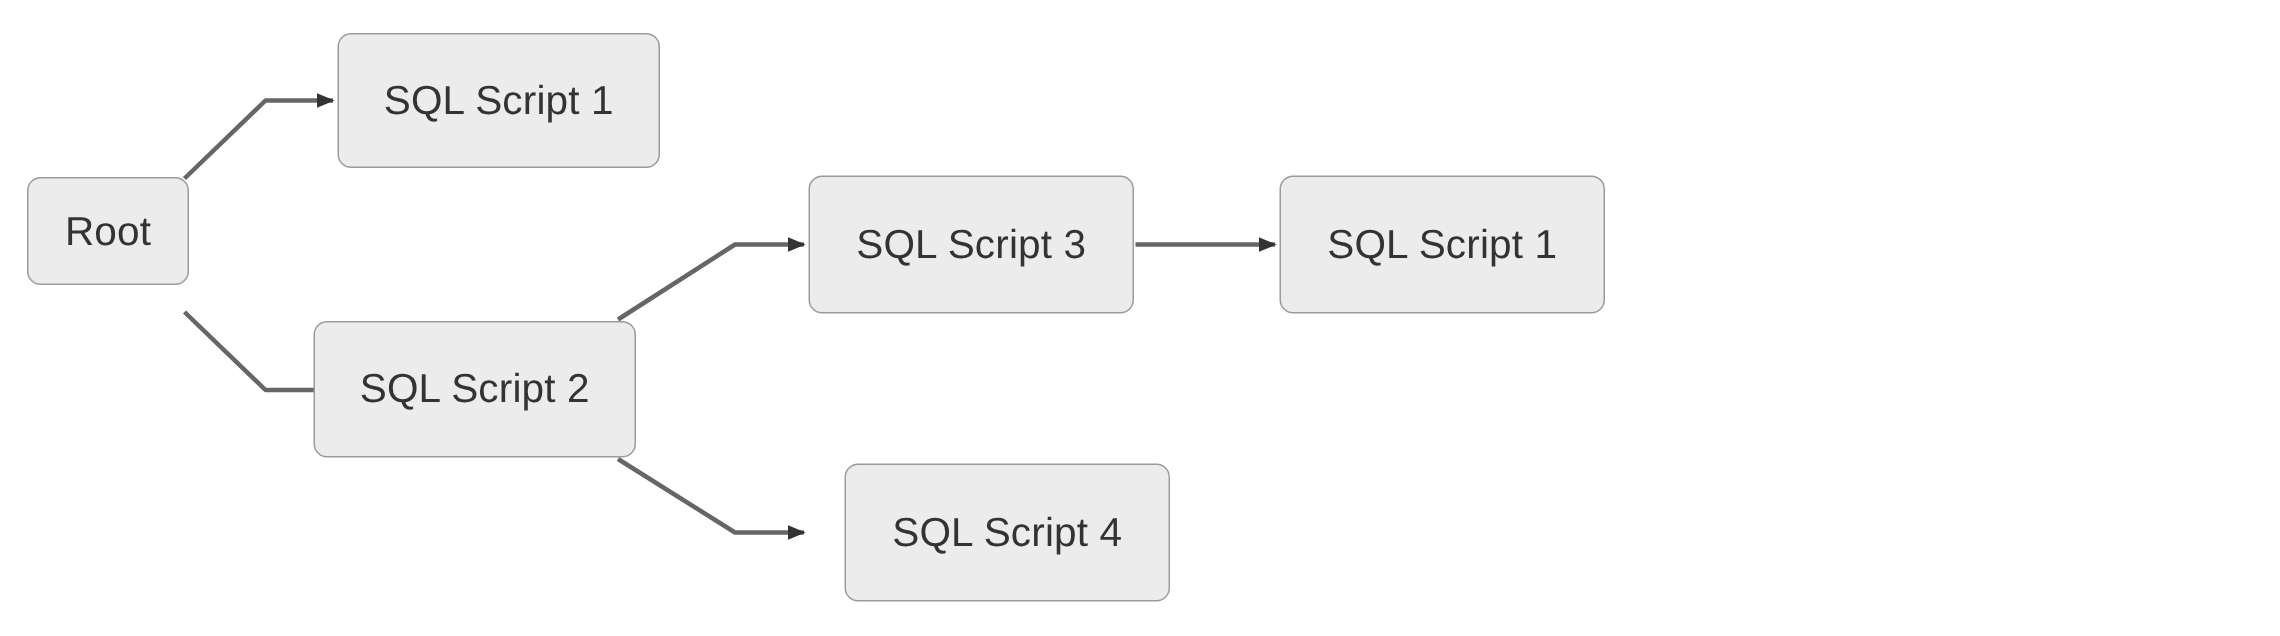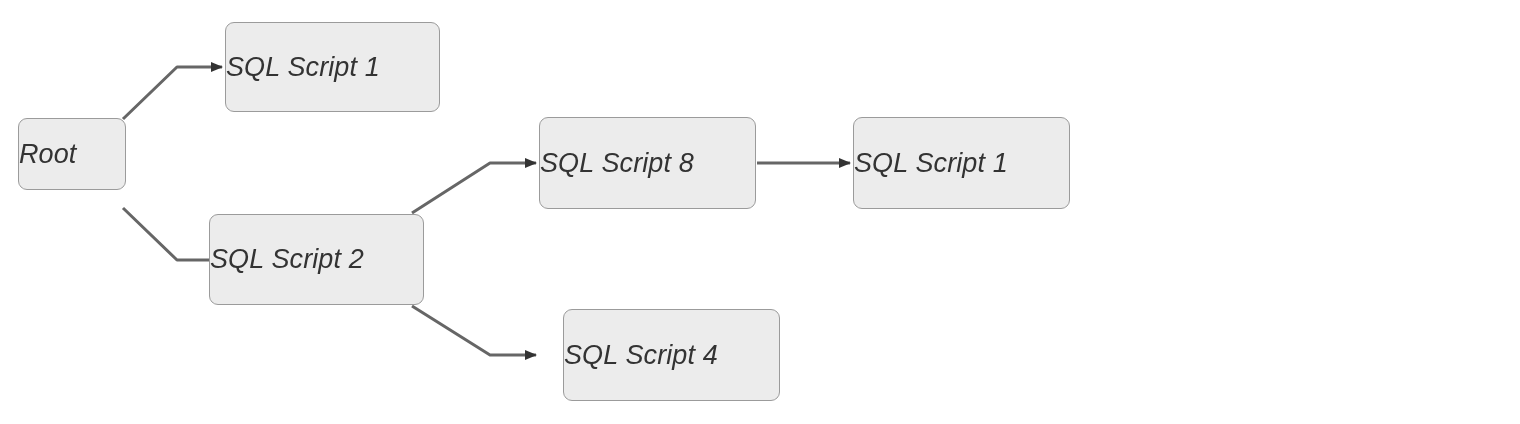--- a/index.html
+++ b/index.html
@@ -28,22 +28,22 @@
     pointer-events: none;
   }
   .node {
     position: absolute;
     box-sizing: border-box;
     background: #ececec;
     border: 1.6px solid #9b9b9b;
     border-radius: 9px;
     display: flex;
     align-items: center;
+    justify-content: center;
     z-index: 2;
-    font-style: italic;
   }
   .node-label {
     font-size: 27px;
     line-height: 1;
     color: #333333;
     letter-spacing: 0.1px;
     white-space: nowrap;
     font-weight: 400;
   }
 </style>
@@ -73,21 +73,21 @@
 
   <div class="node" style="left: 225px; top: 22px; width: 215px; height: 90px; background: rgb(236, 236, 236); border-color: rgb(155, 155, 155); color: rgb(51, 51, 51);">
     <span class="node-label">SQL Script 1</span>
   </div>
 
   <div class="node" style="left: 209px; top: 214px; width: 215px; height: 91px; background: rgb(236, 236, 236); border-color: rgb(155, 155, 155); color: rgb(51, 51, 51);">
     <span class="node-label">SQL Script 2</span>
   </div>
 
   <div class="node" style="left: 539px; top: 117px; width: 217px; height: 92px; background: rgb(236, 236, 236); border-color: rgb(155, 155, 155); color: rgb(51, 51, 51);">
-    <span class="node-label">SQL Script 8</span>
+    <span class="node-label">SQL Script 3</span>
   </div>
 
   <div class="node" style="left: 539px; top: 309px; width: 217px; height: 92px; background: rgb(236, 236, 236); border-color: rgb(155, 155, 155); color: rgb(51, 51, 51); margin-left: 24px;">
     <span class="node-label">SQL Script 4</span>
   </div>
 
   <div class="node" style="left: 853px; top: 117px; width: 217px; height: 92px; background: rgb(236, 236, 236); border-color: rgb(155, 155, 155); color: rgb(51, 51, 51);">
     <span class="node-label">SQL Script 1</span>
   </div>
 

